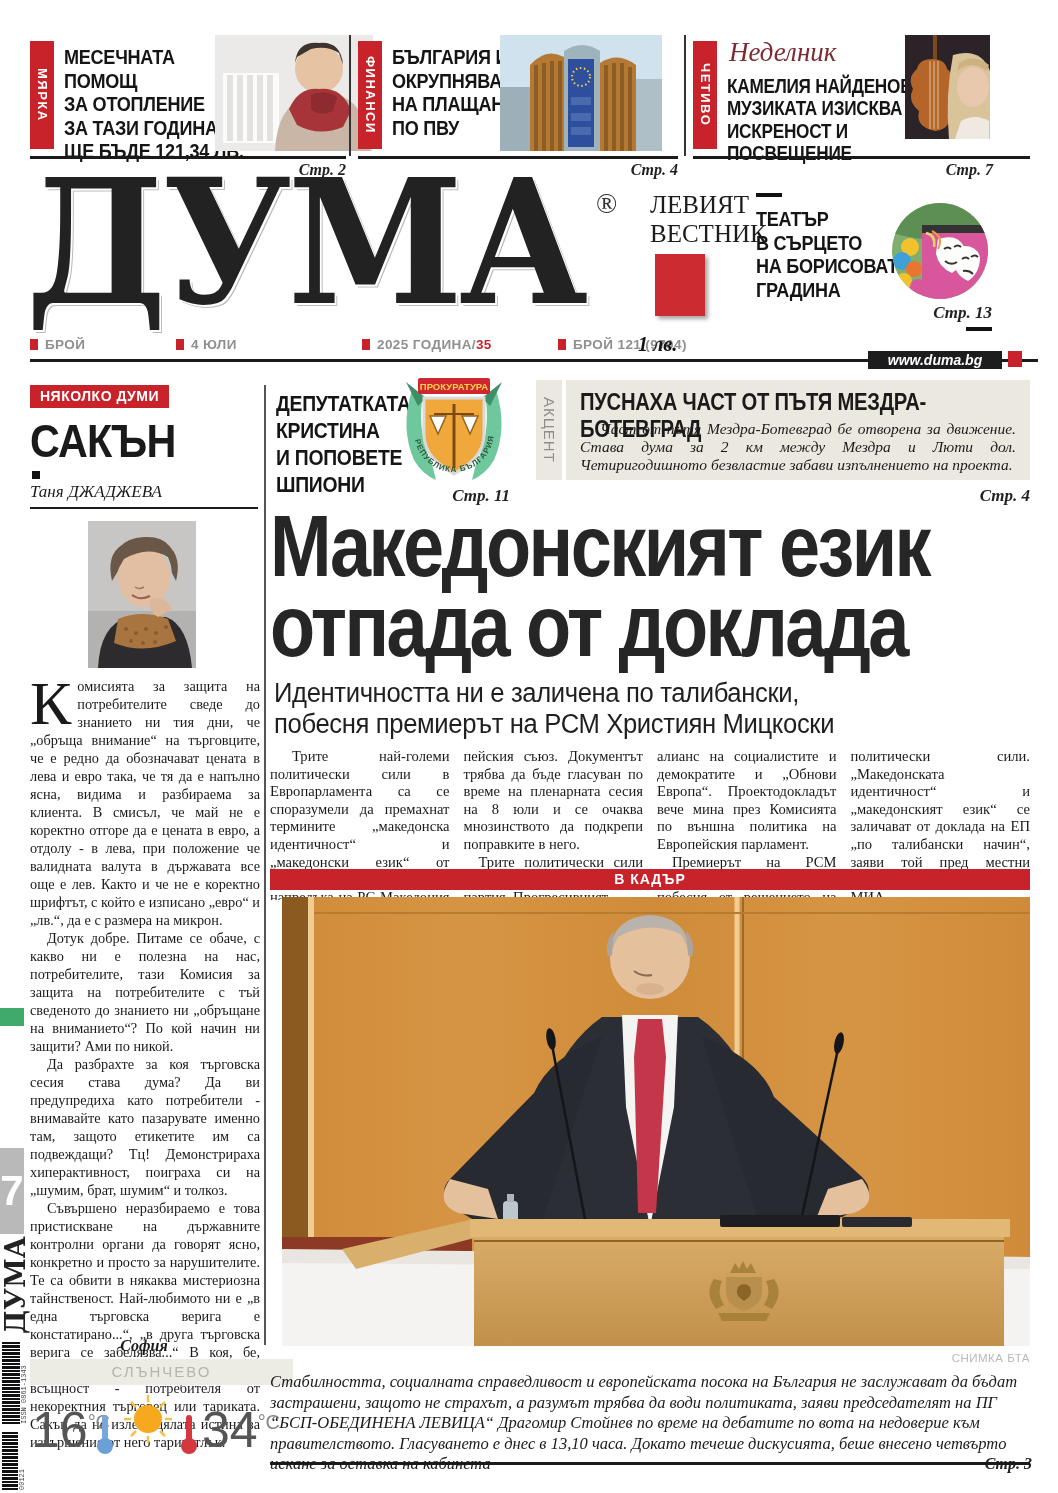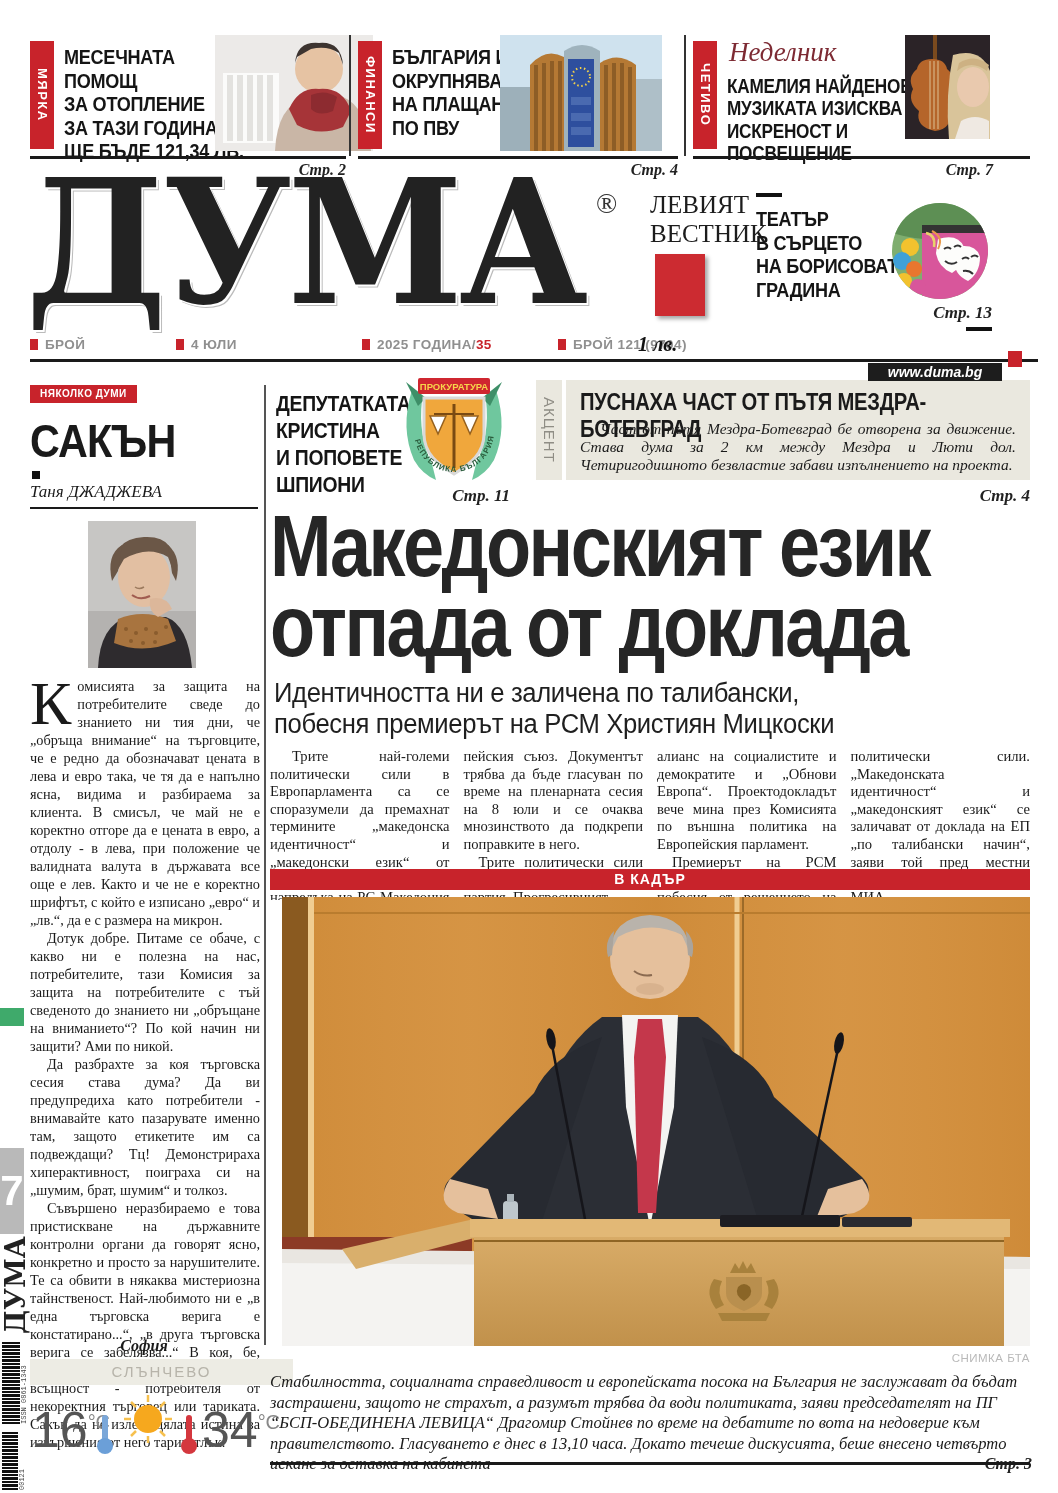--- a/index.html
+++ b/index.html
@@ -184,33 +184,33 @@
   </div>
 
   <div class="abs" style="left:30px;top:337px;width:1008px;height:20px;">
     <span class="abs dl-item" style="left:0;"><span class="dl-sq"></span><span>БРОЙ</span></span>
     <span class="abs dl-item" style="left:146px;"><span class="dl-sq"></span><span>4 ЮЛИ</span></span>
     <span class="abs dl-item" style="left:332px;"><span class="dl-sq"></span><span>2025 ГОДИНА/</span><span class="red">35</span></span>
     <span class="abs dl-item" style="left:528px;"><span class="dl-sq"></span><span>БРОЙ 121 (9704)</span></span>
     <span class="abs serif" style="left:608px;top:-4px;font-style:italic;font-weight:700;font-size:20px;color:#111;">1 лв.</span>
   </div>
   <div class="rule abs" style="left:30px;top:359px;width:1008px;height:3px;"></div>
-  <div class="abs" style="left:868px;top:351px;width:134px;height:18px;background:#1d1d1d;color:#fff;text-align:center;font-style:italic;font-weight:700;font-size:14px;line-height:18px;font-family:'Liberation Sans',sans-serif;z-index:3;margin-top:12px;">www.duma.bg</div>
+  <div class="abs" style="left:868px;top:351px;width:134px;height:18px;background:#1d1d1d;color:#fff;text-align:center;font-style:italic;font-weight:700;font-size:14px;line-height:18px;font-family:'Liberation Sans',sans-serif;z-index:3;">www.duma.bg</div>
   <div class="abs" style="left:1008px;top:351px;width:14px;height:16px;background:#c8232b;z-index:3;"></div>
 
   <div class="abs" style="left:0;top:1008px;width:24px;height:18px;background:#3faa6b;"></div>
   <div class="abs" style="left:0;top:1148px;width:24px;height:86px;background:#b9b9b9;color:#fff;font-weight:700;font-size:42px;line-height:86px;text-align:center;">7</div>
   <div class="abs vert-up" style="left:0;top:1238px;height:96px;width:26px;font-family:'DejaVu Serif',serif;font-weight:700;font-size:27px;color:#222;text-align:center;">ДУМА</div>
   <div class="abs barcode" style="left:2px;top:1342px;width:18px;height:82px;"></div>
   <div class="abs vert-up" style="left:20px;top:1342px;height:82px;font-size:7px;color:#444;font-family:'Liberation Mono',monospace;">ISSN 0861-1343</div>
   <div class="abs barcode" style="left:2px;top:1432px;width:16px;height:58px;"></div>
   <div class="abs vert-up" style="left:18px;top:1432px;height:58px;font-size:7px;color:#444;font-family:'Liberation Mono',monospace;">00121</div>
 
   <div class="abs" style="left:30px;top:385px;width:232px;height:1090px;">
-    <div class="abs" style="left:0;top:0;background:#c8232b;color:#fff;font-weight:700;font-size:10px;letter-spacing:0.5px;padding:3px 10px 4px;">НЯКОЛКО ДУМИ</div>
+    <div class="abs" style="left:0;top:0;background:#c8232b;color:#fff;font-weight:700;font-size:14px;letter-spacing:0.5px;padding:3px 10px 4px;">НЯКОЛКО ДУМИ</div>
     <div class="abs cond" style="left:0;top:28px;width:260px;font-size:47px;letter-spacing:-1px;transform:scaleX(0.88);">САКЪН</div>
     <div class="abs" style="left:2px;top:86px;width:8px;height:8px;background:#111;"></div>
     <div class="abs serif" style="left:0;top:97px;font-style:italic;font-size:17px;">Таня ДЖАДЖЕВА</div>
     <div class="rule abs" style="left:0;top:122px;width:228px;height:2px;"></div>
     <svg class="abs" style="left:58px;top:136px;" width="108" height="147">
       <rect width="108" height="147" fill="#c7c6c4"></rect>
       <rect y="90" width="108" height="57" fill="#b4b2b0"></rect>
       <g>
         <path d="M10 147 Q12 104 40 96 L78 96 Q100 104 104 147 Z" fill="#2e2b2e"></path>
         <path d="M30 98 Q54 88 80 98 L88 120 Q56 134 26 122 Z" fill="#a8743f"></path>

